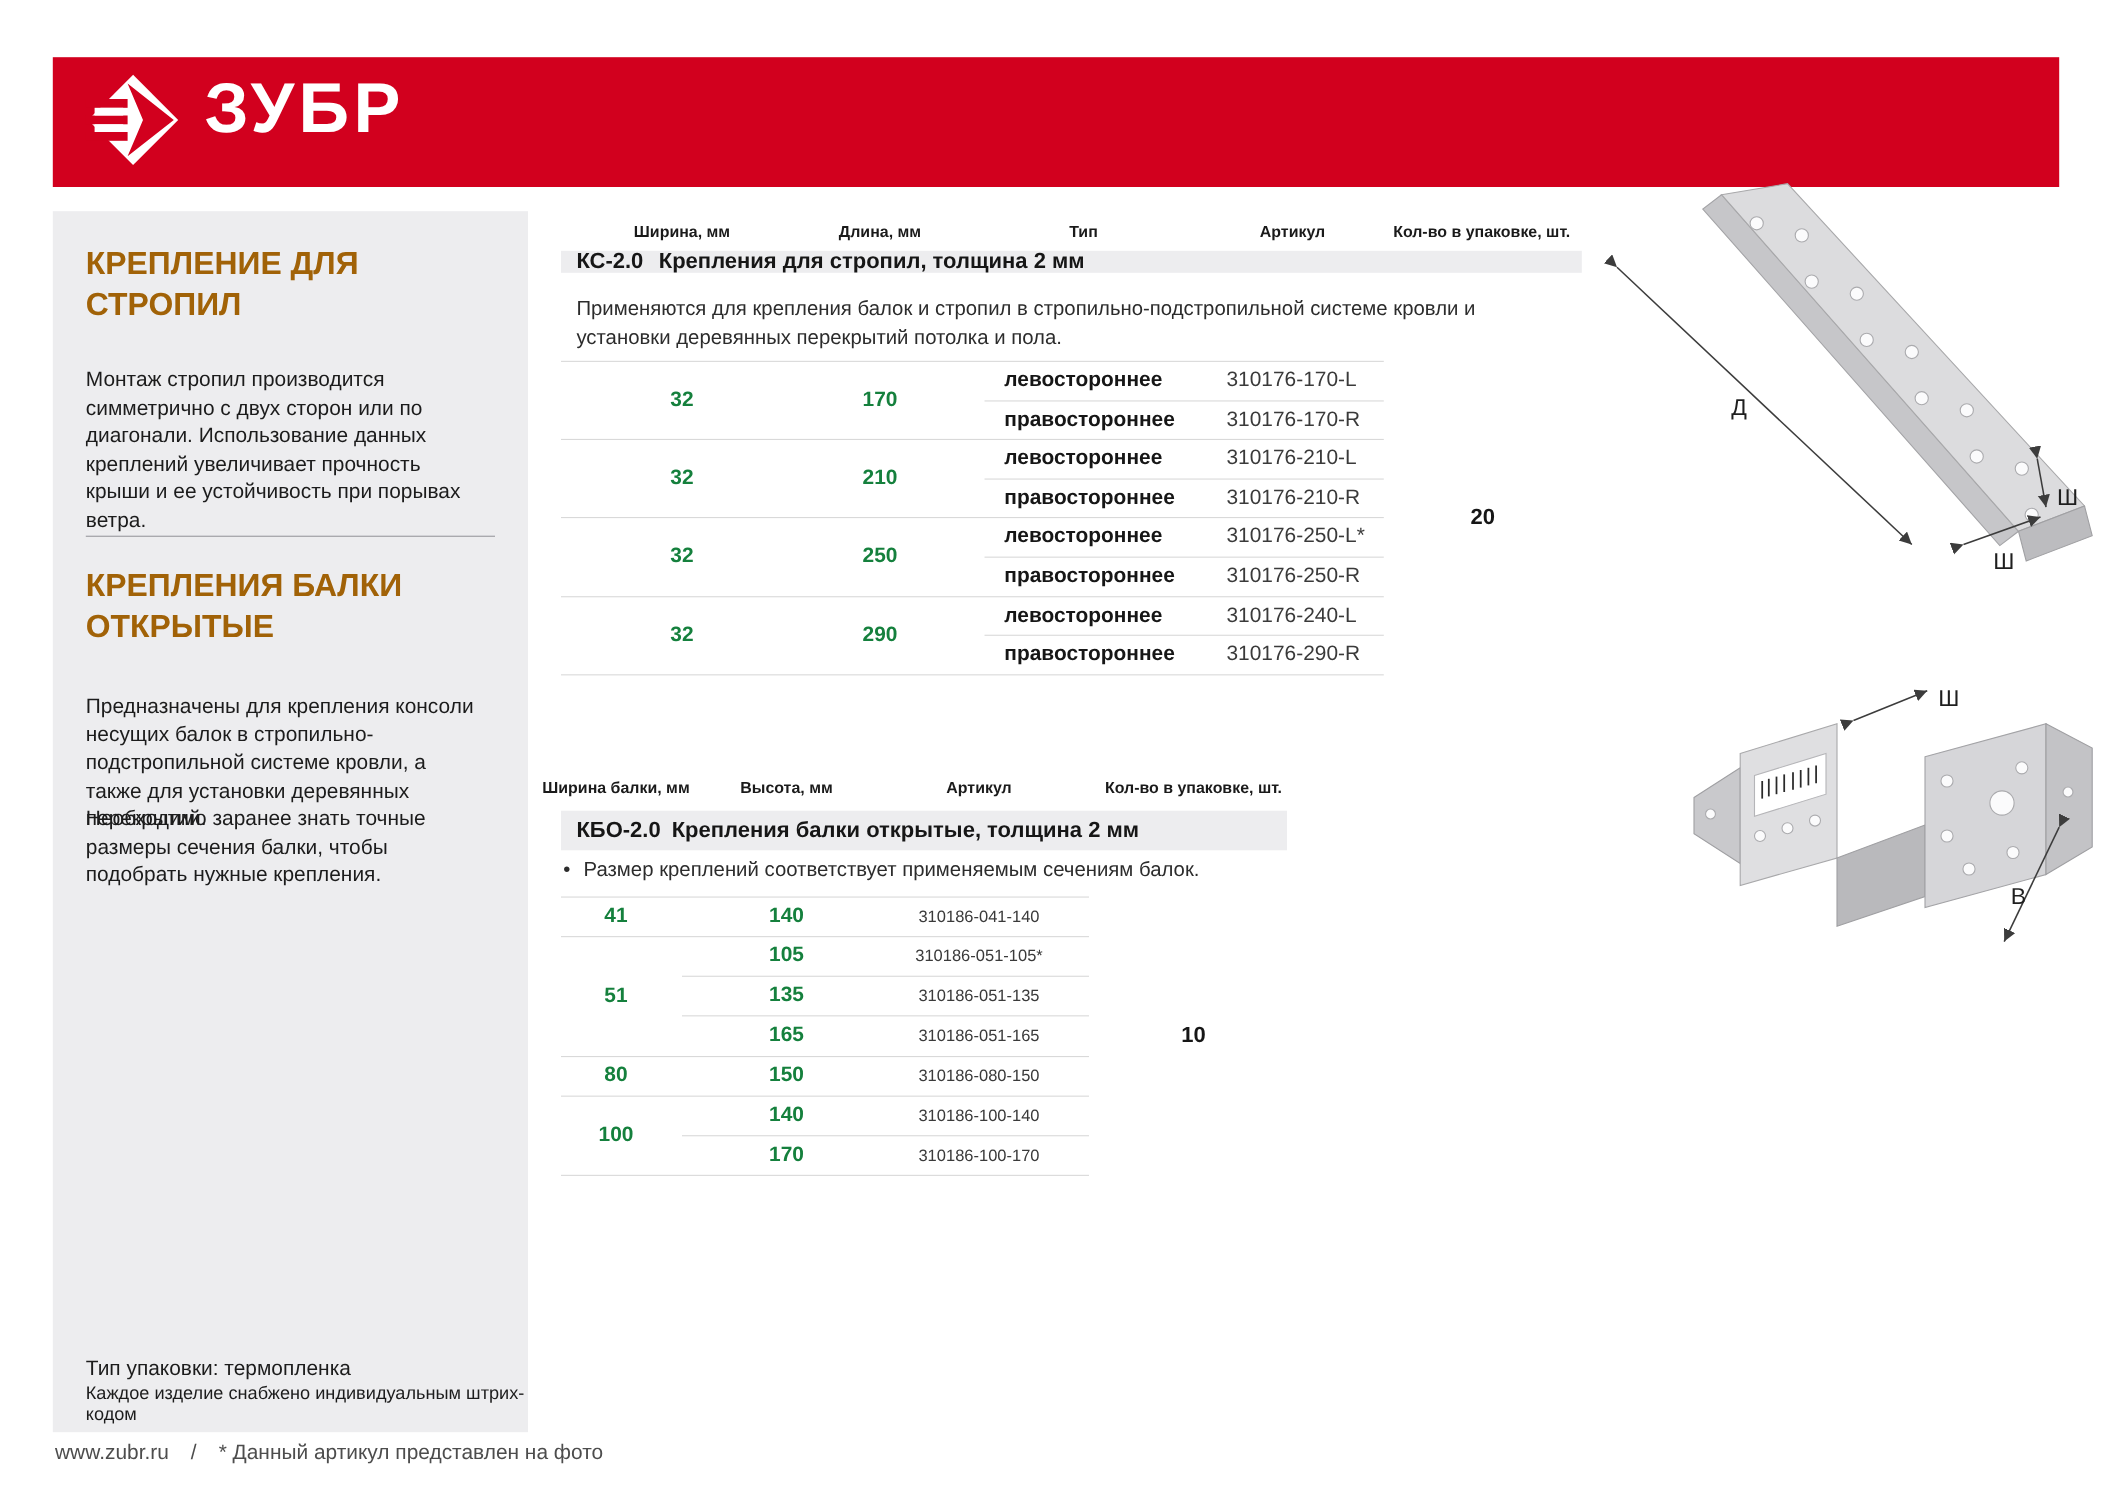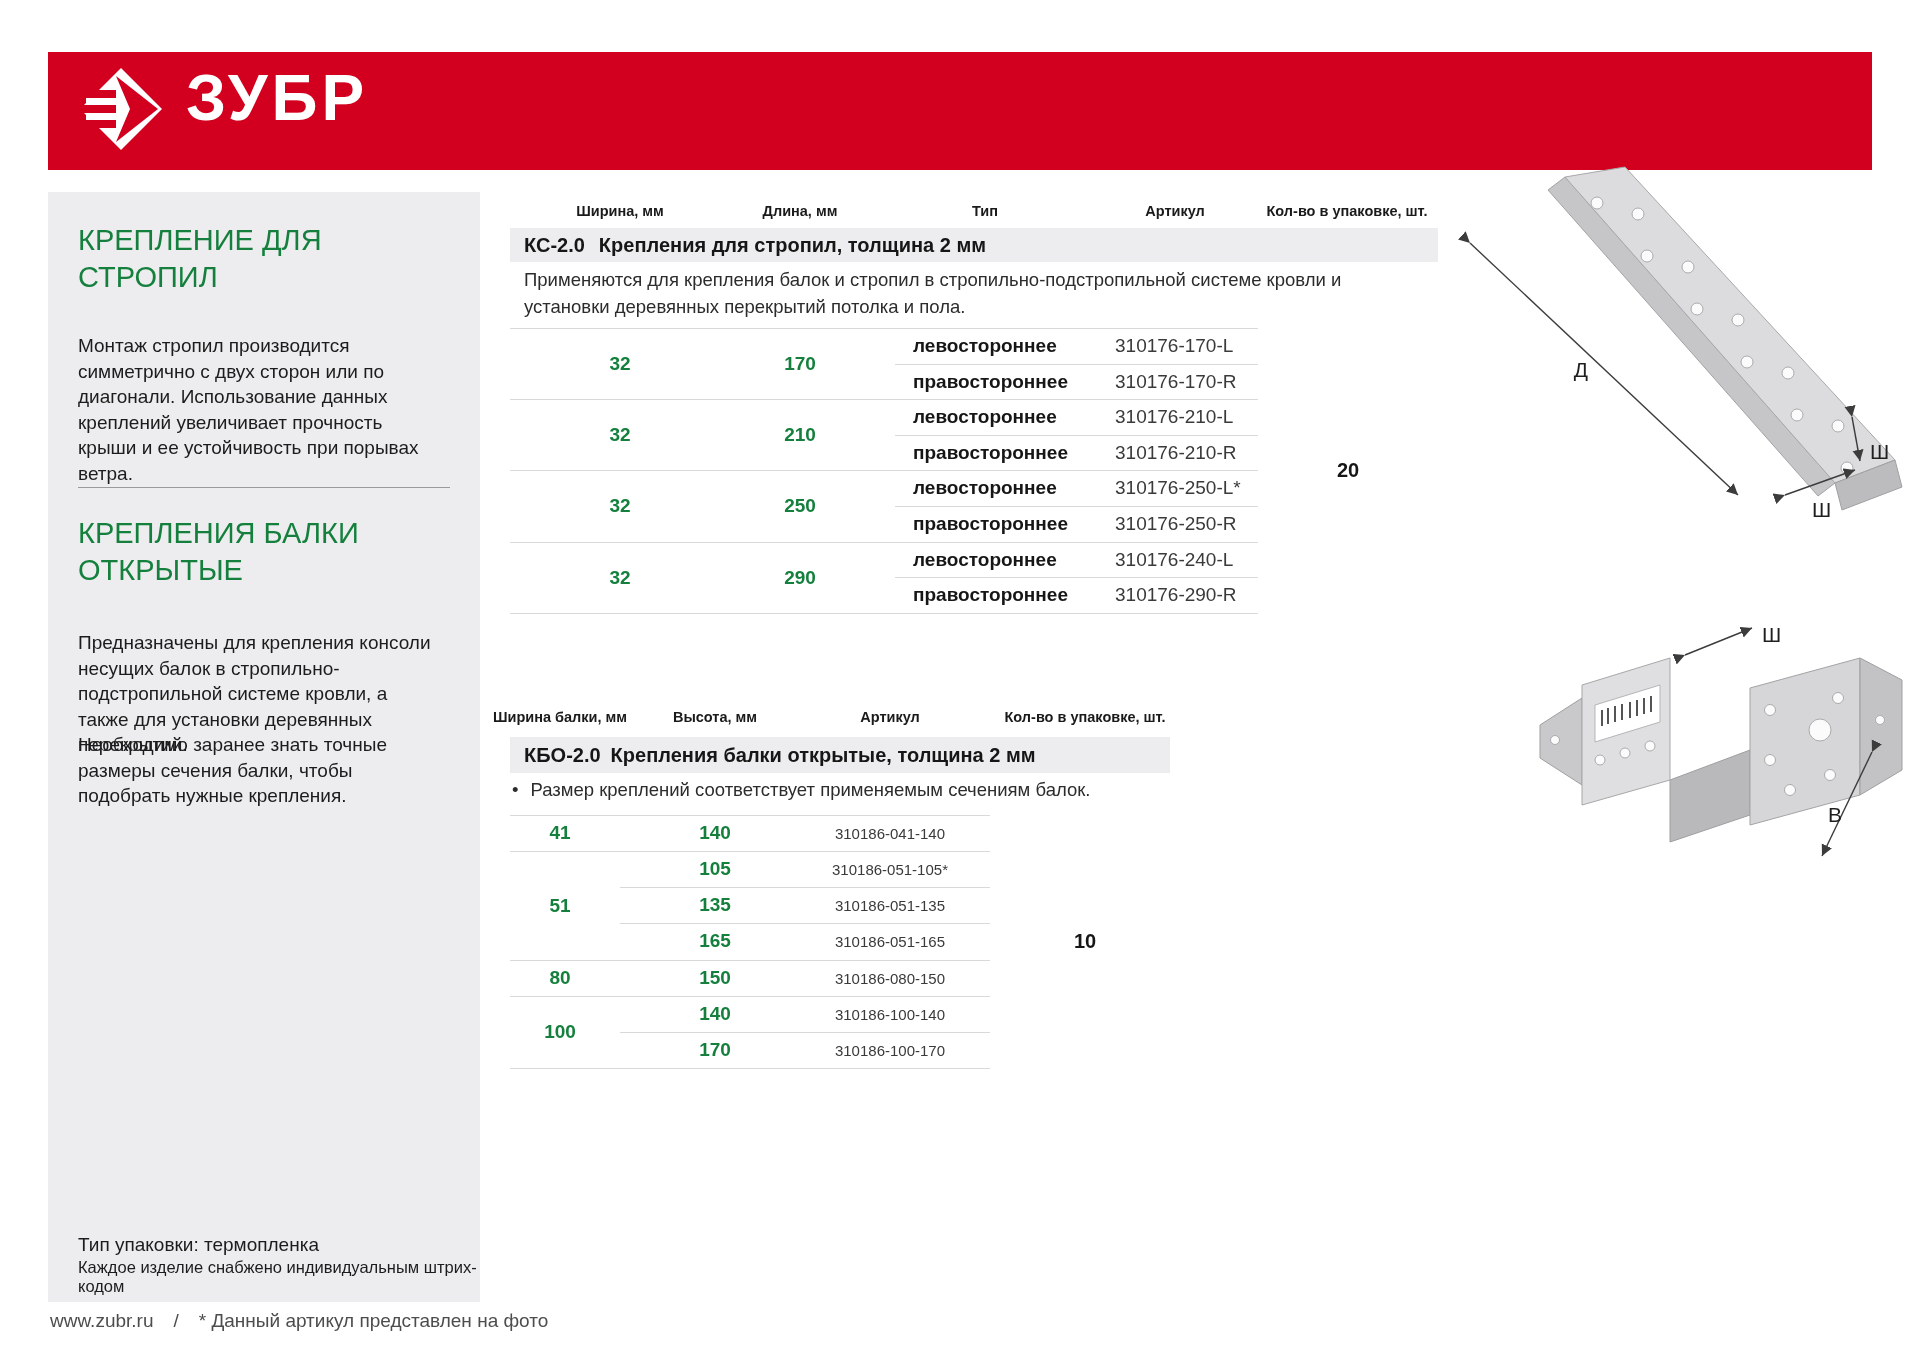--- a/index.html
+++ b/index.html
@@ -5,21 +5,21 @@
   html,body{margin:0;padding:0;background:#fff;}
   .page{position:relative;width:1920px;height:1357px;background:#fff;overflow:hidden;
         font-family:"Liberation Sans", sans-serif;color:#161616;}
   .abs{position:absolute;}
   
   .brandbar{left:48px;top:52px;width:1824px;height:118px;background:#d2001e;}
   .logo{left:30px;top:14px;width:600px;height:90px;display:flex;align-items:flex-start;gap:22px;}
   .logo-text{color:#fff;font-size:64px;font-weight:bold;letter-spacing:4px;line-height:1;}
   
   .sidebar{left:48px;top:192px;width:432px;height:1110px;background:#ededef;}
-  .s-title{position:absolute;left:30px;width:372px;font-size:29px;font-weight:normal;line-height:37px;color:#15803d;margin:0;}
+  .s-title{position:absolute;left:30px;width:372px;font-size:29px;font-weight:bold;line-height:37px;color:#a16207;margin:0;}
   .s-text{position:absolute;left:30px;width:360px;font-size:19px;line-height:25.5px;color:#1c1c1c;margin:0;}
   .s-hr{position:absolute;left:30px;width:372px;height:1px;background:#9a9a9e;}
   .pack1{position:absolute;left:30px;font-size:19px;color:#1c1c1c;}
   .pack2{position:absolute;left:30px;font-size:16.5px;color:#1c1c1c;}
   
   .colhead{display:flex;align-items:center;justify-content:center;font-size:14.5px;font-weight:bold;color:#1a1a1a;height:22px;text-align:center;}
   .band{background:#ededef;display:flex;align-items:center;gap:14px;padding-left:14px;box-sizing:border-box;}
   .band .code{font-size:20px;font-weight:bold;}
   .band .bname{font-size:20px;font-weight:bold;}
   .desc{font-size:18.5px;line-height:27px;color:#2c2c2c;}
@@ -65,21 +65,21 @@
     <div class="pack2" style="top:1066px;">Каждое изделие снабжено индивидуальным штрих-кодом</div>
   </aside>
 
   <section>
     <div class="abs colhead" style="left:530px; top:200px;width:180px;">Ширина, мм</div>
     <div class="abs colhead" style="left:710px; top:200px;width:180px;">Длина, мм</div>
     <div class="abs colhead" style="left:895px; top:200px;width:180px;">Тип</div>
     <div class="abs colhead" style="left:1085px;top:200px;width:180px;">Артикул</div>
     <div class="abs colhead" style="left:1237px;top:200px;width:220px;">Кол-во в упаковке, шт.</div>
 
-    <div class="abs band" style="left:510px;top:228px;width:928px;height:34px;">
+    <div class="abs band" style="left:510px;top:228px;width:928px;height:20px;">
       <span class="code">КС-2.0</span>
       <span class="bname">Крепления для стропил, толщина 2 мм</span>
     </div>
 
     <div class="abs desc" style="left:524px;top:266px;width:905px;">Применяются для крепления балок и стропил в стропильно-подстропильной системе кровли и установки деревянных перекрытий потолка и пола.</div>
 
     <div class="hline" style="left:510px;top:328px;width:748px;"></div>
     <div class="hline" style="left:510px;top:399px;width:748px;"></div>
     <div class="hline" style="left:510px;top:470px;width:748px;"></div>
     <div class="hline" style="left:510px;top:542px;width:748px;"></div>

